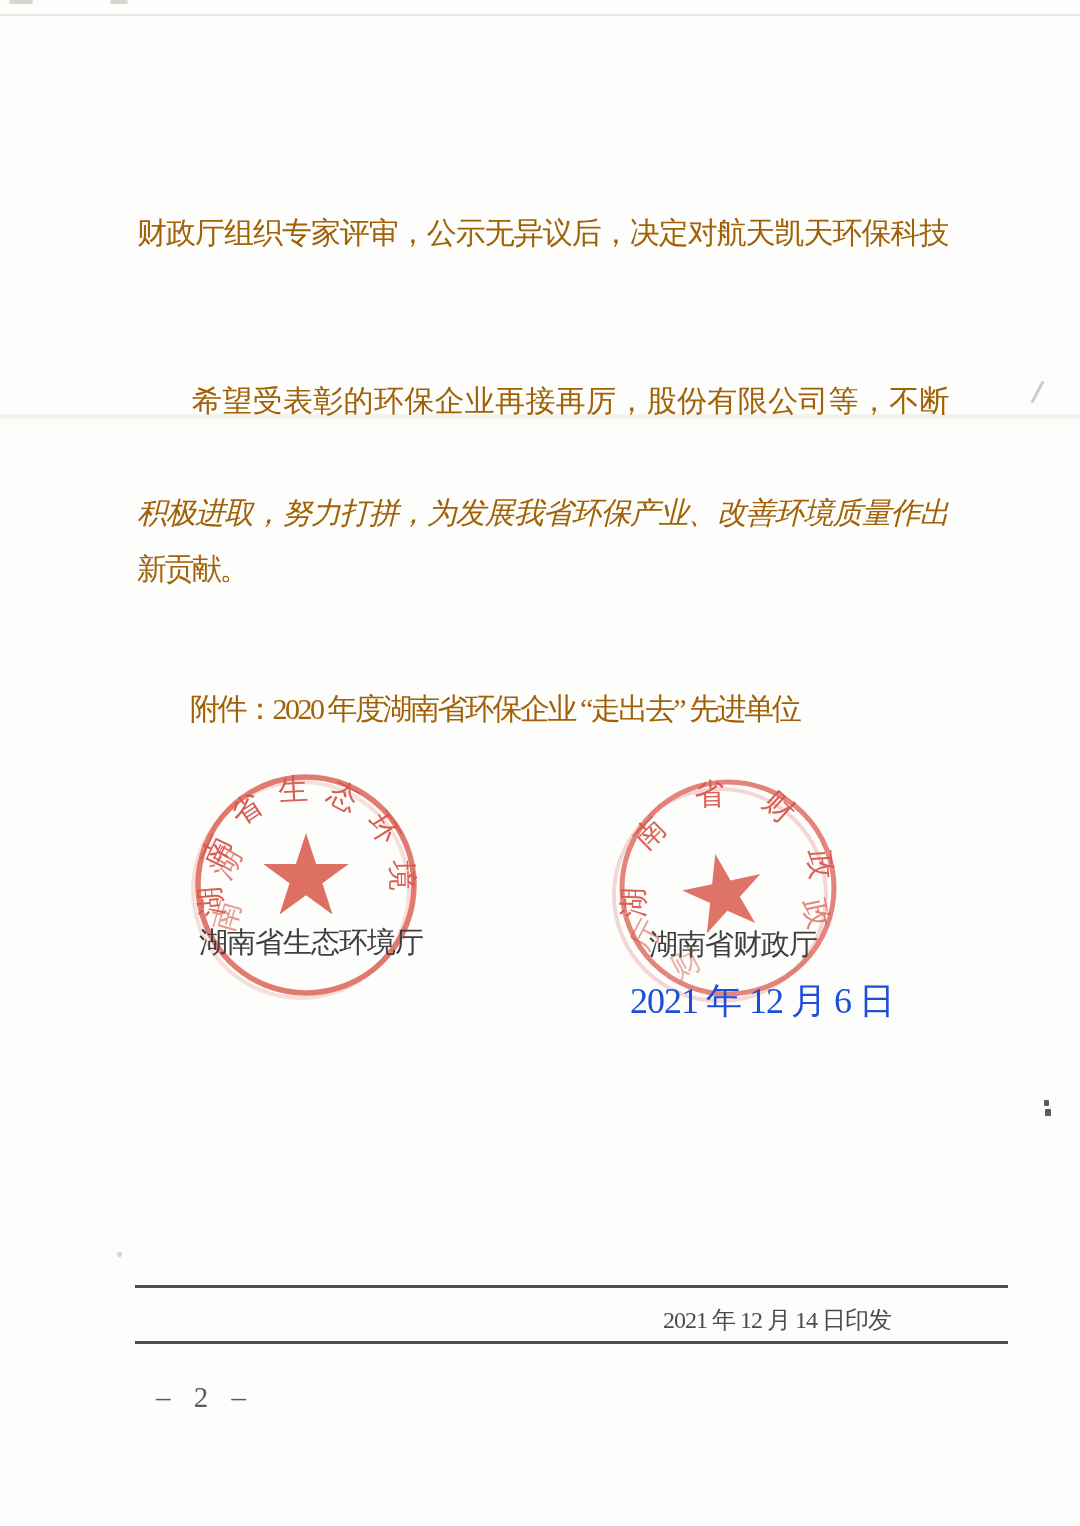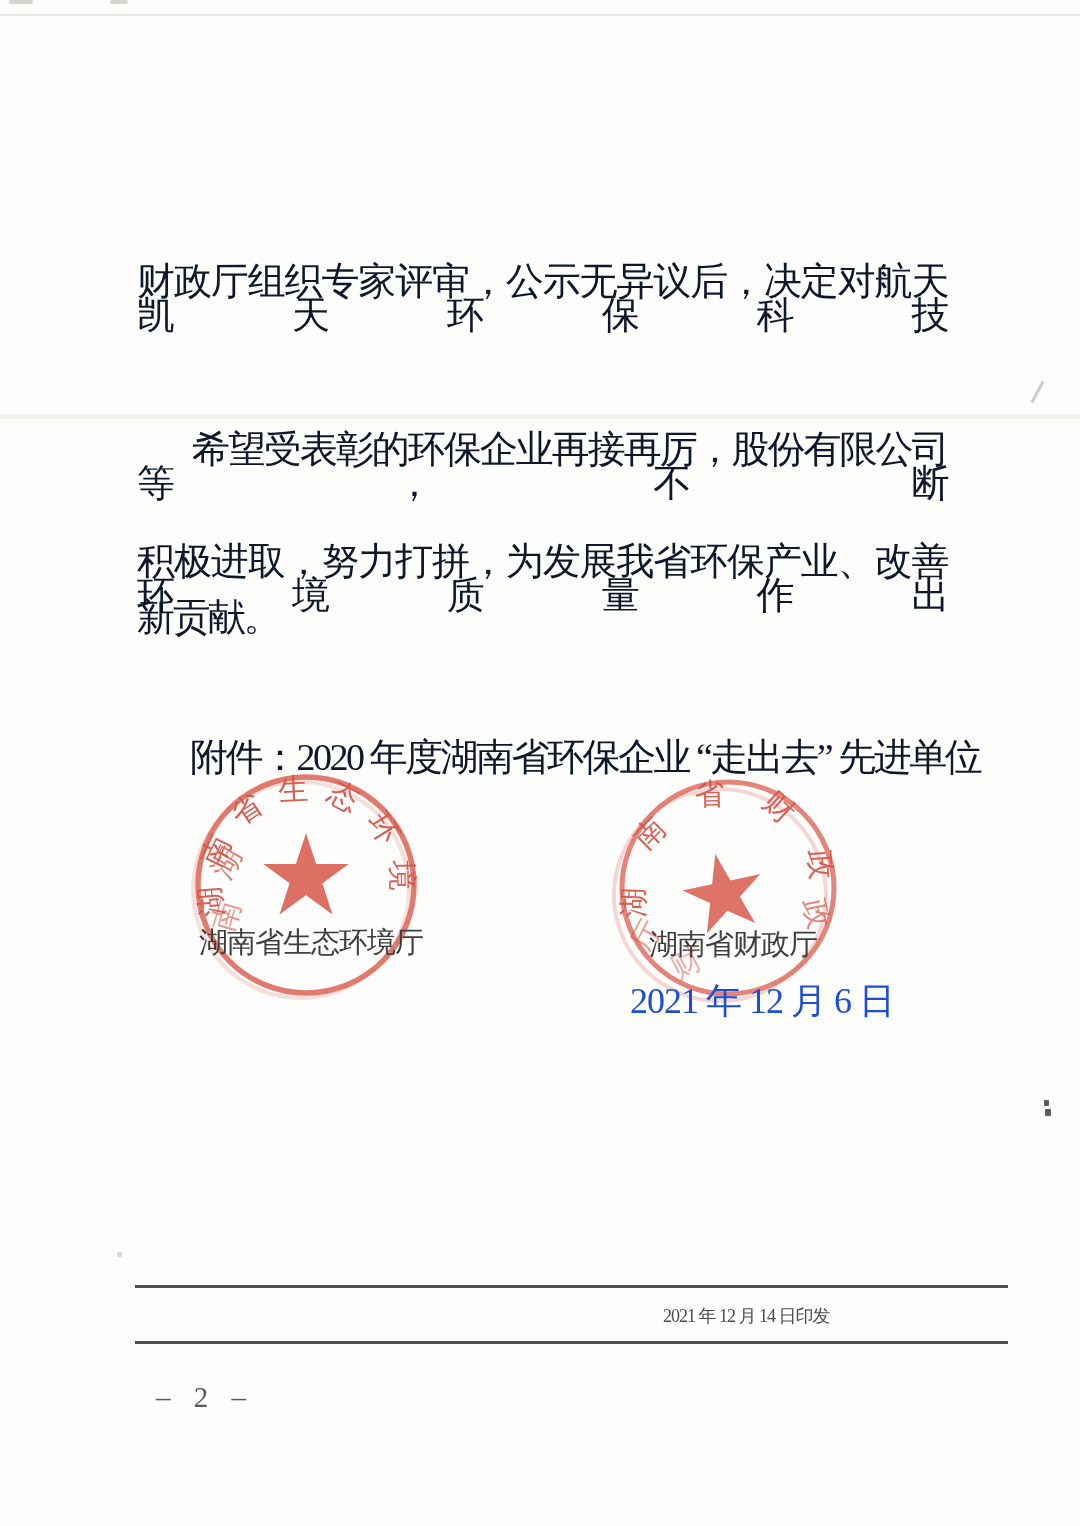--- a/index.html
+++ b/index.html
@@ -5,41 +5,41 @@
   html,body{margin:0;padding:0;}
   body{
     width:1080px;height:1526px;position:relative;overflow:hidden;
     background:#fdfdfc;
     font-family:"Liberation Serif","DejaVu Serif",serif;
   }
   .page{position:absolute;inset:0;}
   
   .bline{
     position:absolute;left:137px;width:810px;
-    font-size:38px;line-height:34px;letter-spacing:-2.5px;
-    color:#0f172a;white-space:nowrap;margin-top:48px;
+    font-size:30px;line-height:34px;letter-spacing:-2.5px;
+    color:#a16207;white-space:nowrap;
   }
   .just{
     white-space:normal;
     text-align:justify;text-align-last:justify;
     text-justify:inter-character;
   }
   .indent{text-indent:55px;}
   
   .sig{
     position:absolute;font-size:29px;letter-spacing:-1px;
     color:#3e3e3e;white-space:nowrap;
   }
   .sealdate{
     position:absolute;font-size:36px;letter-spacing:-1px;
     color:#1d4ed8;white-space:nowrap;
   }
   
   .frule{position:absolute;left:135px;width:873px;height:3px;background:#4d4d4d;}
-  .ftext{position:absolute;font-size:18px;color:#4c4c4c;letter-spacing:-1px;white-space:nowrap;}
+  .ftext{position:absolute;font-size:24px;color:#4c4c4c;letter-spacing:-1px;white-space:nowrap;}
   .pagenum{position:absolute;left:156px;top:1381px;font-size:29px;color:#5a5a5a;letter-spacing:8px;}
   
   .hairline{position:absolute;left:0;top:14px;width:1080px;height:2px;background:#e8e5e0;}
   .streak{position:absolute;left:0;top:414px;width:1080px;height:5px;background:#f2f0ea;opacity:.85;}
   .smudge{position:absolute;background:#b9b3ab;opacity:.55;border-radius:2px;}
   .speck{position:absolute;background:#5c5c5c;border-radius:1px;}
   .slash{position:absolute;left:1036px;top:380px;width:3px;height:24px;background:#9a9a9a;opacity:.5;transform:rotate(28deg);}
   .sealsvg{position:absolute;}
 </style>
 </head>
@@ -51,21 +51,21 @@
   <div class="smudge" style="left:9px;top:0;width:24px;height:4px;"></div>
   <div class="smudge" style="left:110px;top:0;width:18px;height:4px;"></div>
   <div class="streak"></div>
   <div class="slash"></div>
   <div class="speck" style="left:1044px;top:1100px;width:5px;height:6px;"></div>
   <div class="speck" style="left:1045px;top:1109px;width:6px;height:7px;"></div>
   <div class="smudge" style="left:117px;top:1252px;width:5px;height:5px;"></div>
 
   <div class="bline just" style="top:216px;">财政厅组织专家评审，公示无异议后，决定对航天凯天环保科技</div>
   <div class="bline just indent" style="top:384px;">希望受表彰的环保企业再接再厉，股份有限公司等，不断</div>
-  <div class="bline just" style="top:496px;">积极进取，努力打拼，为发展我省环保产业、改善环境质量作出</div>
+  <div class="bline just" style="top:496px;font-style:italic;">积极进取，努力打拼，为发展我省环保产业、改善环境质量作出</div>
   <div class="bline" style="top:552px;">新贡献。</div>
   <div class="bline" style="top:692px;left:190px;width:auto;">附件：2020 年度湖南省环保企业 “走出去” 先进单位</div>
 
   <svg class="sealsvg" style="left:190px;top:769px;" width="232" height="232" viewBox="0 0 232 232">
     <circle cx="116" cy="116" r="108" fill="none" stroke="#de7063" stroke-width="5.5" opacity="0.92"></circle>
     <circle cx="111" cy="121" r="108" fill="none" stroke="#de7063" stroke-width="4" opacity="0.22"></circle>
     <polygon points="116,64 126.1,95.1 158.8,95.1 132.4,114.3 142.5,145.4 116,126.2 89.5,145.4 99.6,114.3 73.2,95.1 105.9,95.1" fill="#d96052" opacity="0.9"></polygon>
     <defs>
       <path id="arcL" d="M 36.8 149.6 A 86 86 0 1 1 195.2 149.6" fill="none"></path>
     </defs>

